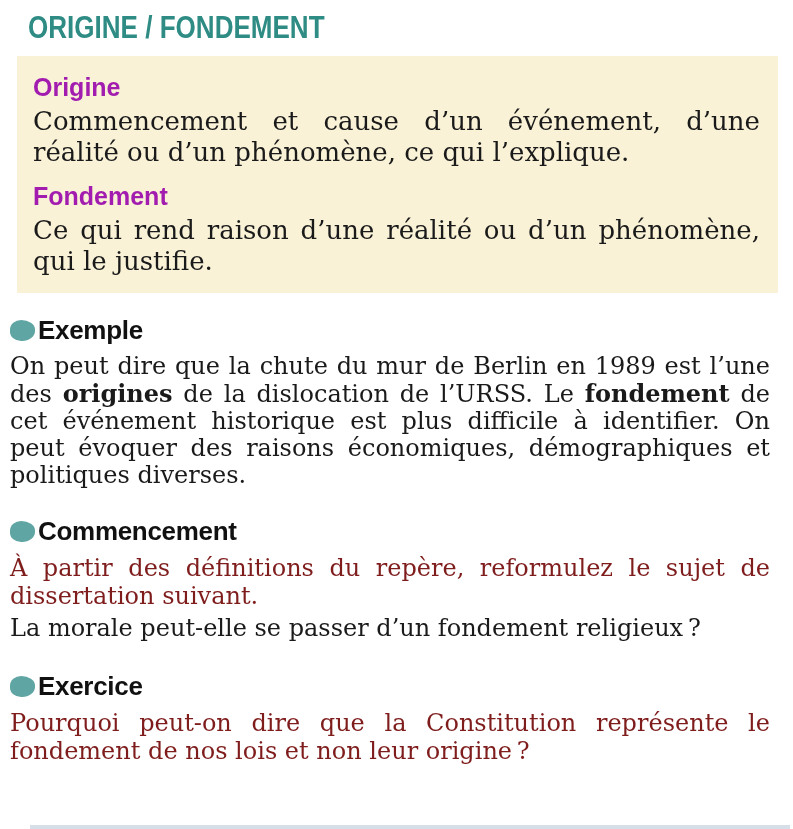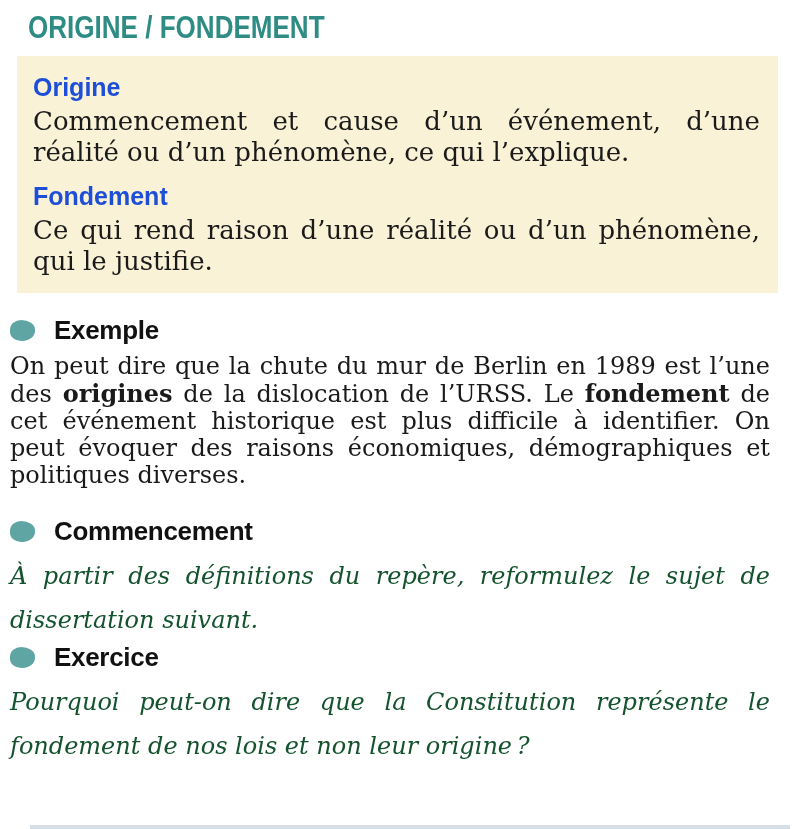--- a/index.html
+++ b/index.html
@@ -33,34 +33,34 @@
     margin-left: 7px;
     width: 761px;
     box-sizing: border-box;
     padding: 11px 18px 16px 16px;
     margin-bottom: 22px;
   }
   .def-term {
     font-family: "Liberation Sans", sans-serif;
     font-weight: bold;
     font-size: 25px;
-    color: #1d4ed8;
+    color: #a21caf;
     margin: 6px 0 4px 0;
   }
   .def-text {
     font-size: 26px;
     line-height: 31px;
     text-align: justify;
     margin: 0 0 14px 0;
   }
   .def-text:last-child { margin-bottom: 0; }
   .section-heading {
     display: flex;
     align-items: center;
-    gap: 19px;
+    gap: 3px;
     margin: 0 0 7px 0;
   }
   .bullet {
     width: 25px;
     height: 21px;
     background: #5fa5a3;
     border-radius: 50% 62% 58% 50% / 52% 50% 55% 50%;
     flex: 0 0 auto;
   }
   .heading-label {
@@ -72,24 +72,23 @@
   }
   .body-para {
     font-size: 24px;
     line-height: 27px;
     text-align: justify;
     margin: 0 0 27px 0;
     width: 760px;
   }
   .body-para b { font-weight: bold; }
   .italic-blue {
-    font-style: italic;
-    color: #14532d;
+    color: #7f1d1d;
     font-size: 24px;
-    line-height: 44px;
+    line-height: 28px;
     text-align: justify;
     margin: 0;
     width: 760px;
   }
   .subject-line {
     font-size: 24px;
     line-height: 32px;
     margin: 2px 0 27px 0;
     width: 760px;
   }
@@ -121,20 +120,21 @@
     <span class="bullet"></span>
     <span class="heading-label">Exemple</span>
   </div>
   <p class="body-para"><span>On peut dire que la chute du mur de Berlin en 1989 est l’une des </span><b>origines</b><span> de la dislocation de l’URSS. Le </span><b>fondement</b><span> de cet événement historique est plus difficile à identifier. On peut évoquer des raisons économiques, démographiques et politiques diverses.</span></p>
 
   <div class="section-heading">
     <span class="bullet"></span>
     <span class="heading-label">Commencement</span>
   </div>
   <p class="italic-blue">À partir des définitions du repère, reformulez le sujet de dissertation suivant.</p>
+  <p class="subject-line">La morale peut-elle se passer d’un fondement religieux ?</p>
 
   <div class="section-heading">
     <span class="bullet"></span>
     <span class="heading-label">Exercice</span>
   </div>
   <p class="italic-blue">Pourquoi peut-on dire que la Constitution représente le fondement de nos lois et non leur origine ?</p>
 
 </div>
 
 <div class="clipped-band"></div>

